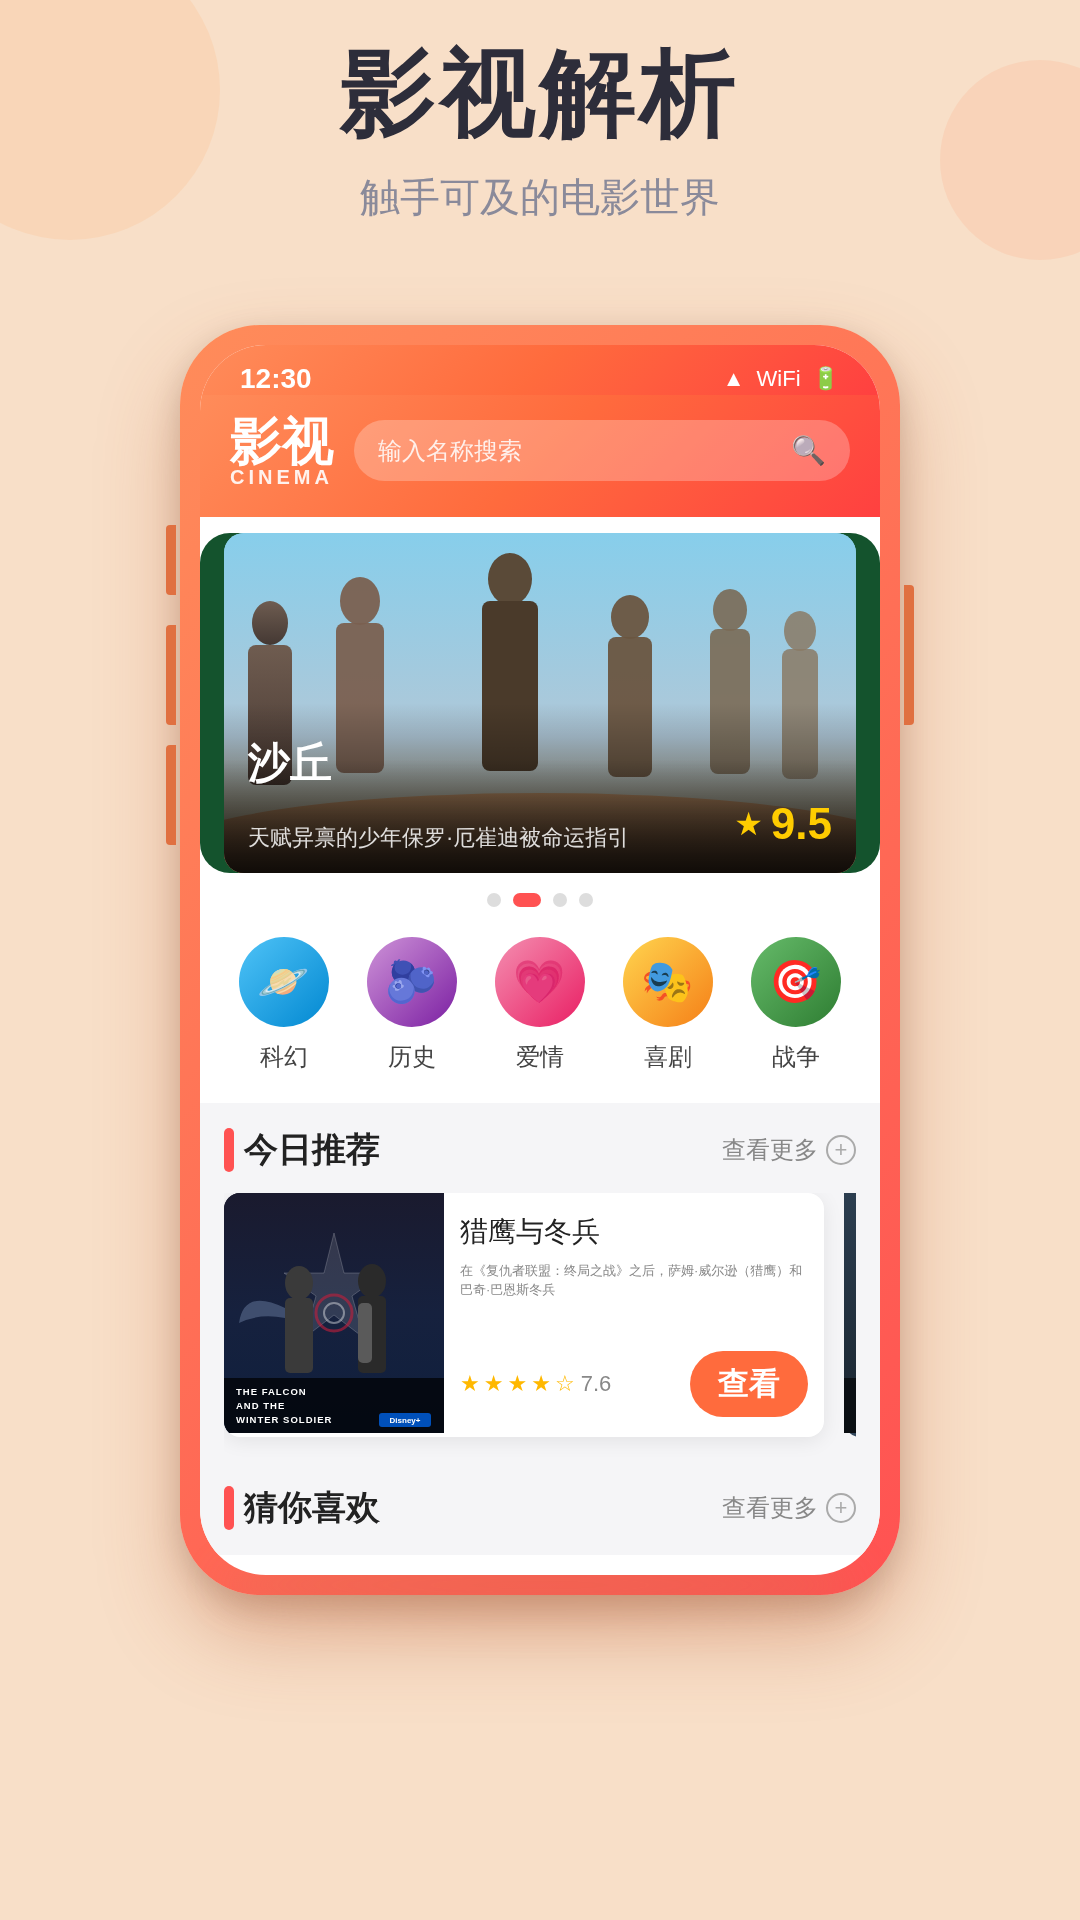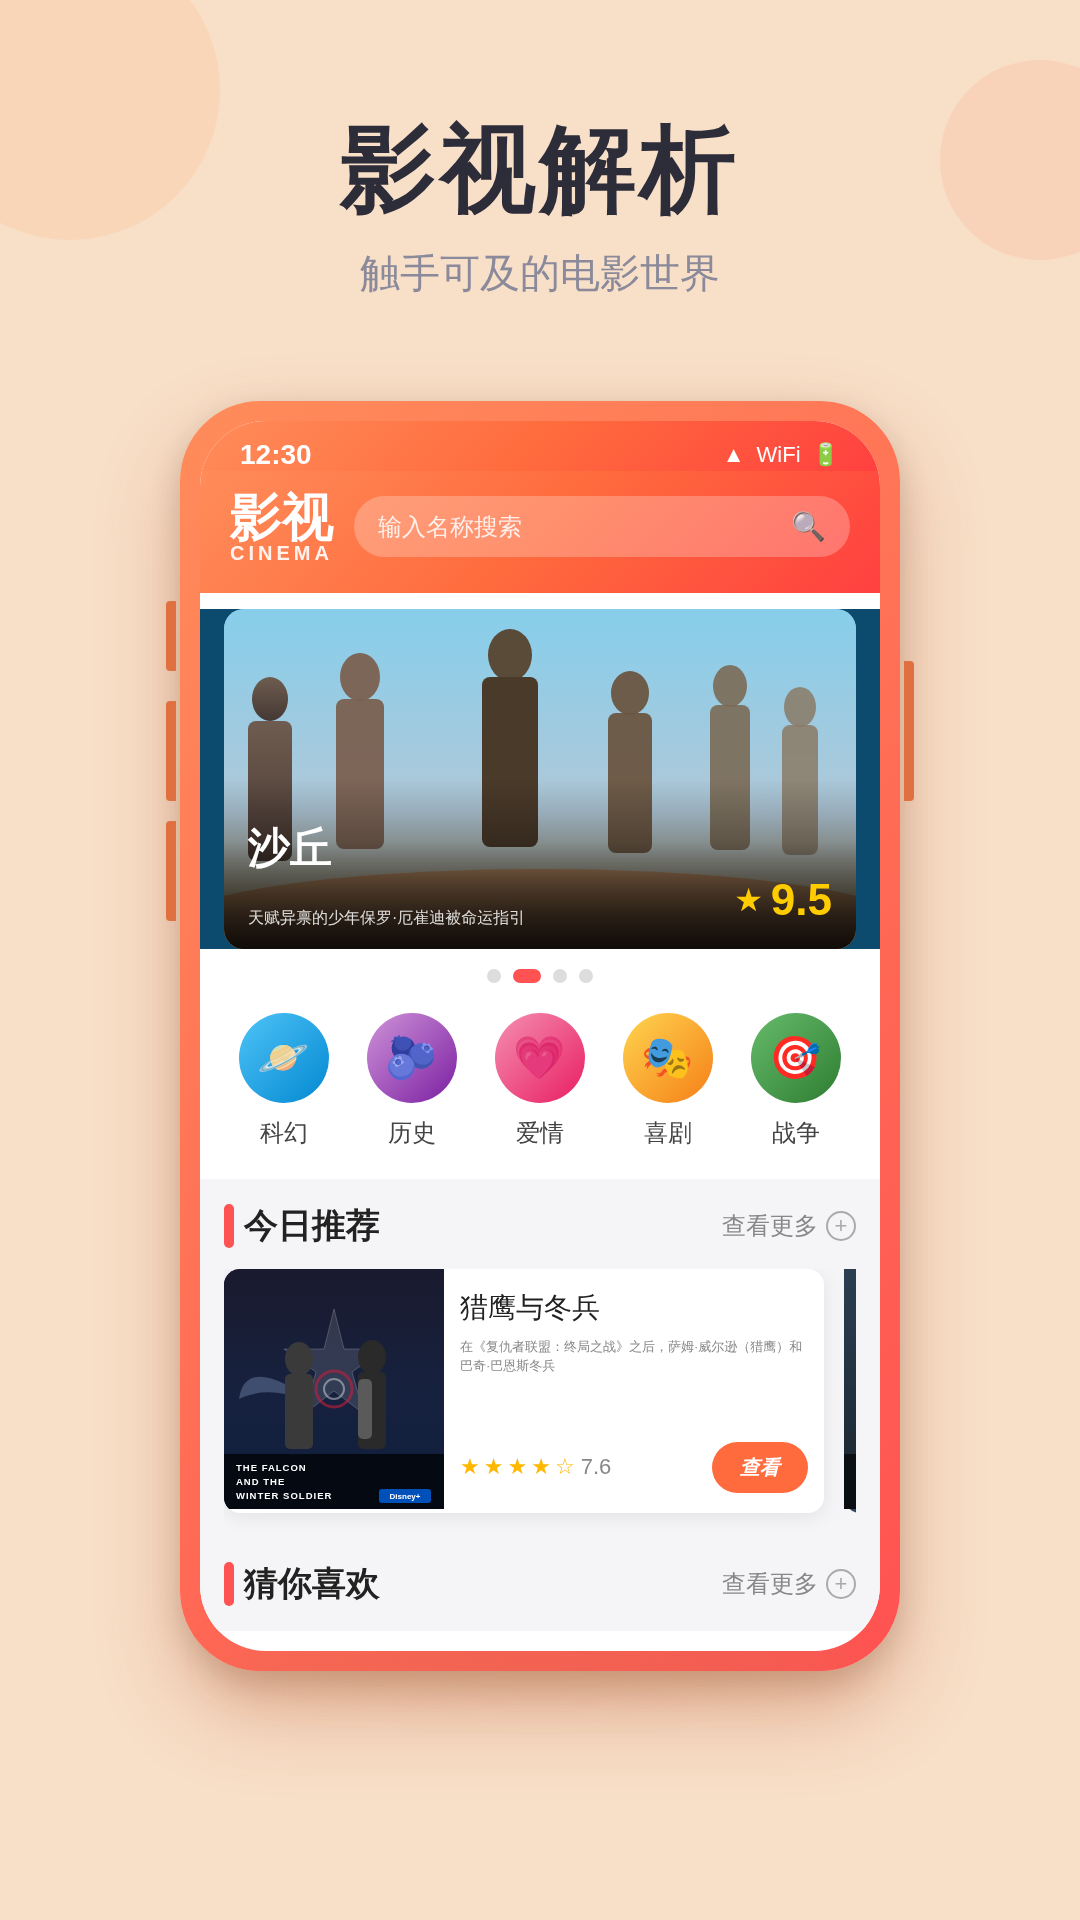--- a/index.html
+++ b/index.html
@@ -8,21 +8,21 @@
       width: 1080px;
       min-height: 1920px;
       background: #f8dfc8;
       font-family: 'PingFang SC', 'Helvetica Neue', Arial, sans-serif;
       overflow-x: hidden;
     }
 
     .hero-section {
       position: relative;
       width: 100%;
-      padding: 116px 0 40px;
+      padding: 40px 0 40px;
       text-align: center;
       overflow: hidden;
     }
 
     .hero-title {
       font-size: 96px;
       font-weight: 900;
       color: #2d2d3a;
       letter-spacing: 4px;
       line-height: 1.1;
@@ -133,23 +133,24 @@
       flex: 1;
     }
 
     .search-icon-svg {
       color: rgba(255,255,255,0.9);
       font-size: 28px;
     }
 
     
     .banner-section {
-      background: #0c4a6e;
+      background: #14532d;
       padding: 0 24px;
       margin-top: -4px;
+      border-radius: 30px;
     }
 
     .banner-card {
       border-radius: 20px;
       overflow: hidden;
       position: relative;
       height: 340px;
       margin-top: 20px;
     }
 
@@ -164,21 +165,21 @@
 
     .banner-title {
       color: #fff;
       font-size: 42px;
       font-weight: 800;
       margin-bottom: 8px;
     }
 
     .banner-desc {
       color: rgba(255,255,255,0.85);
-      font-size: 16px;
+      font-size: 22px;
       margin-top: 32px;
     }
 
     .banner-rating {
       position: absolute;
       right: 24px;
       bottom: 24px;
       display: flex;
       align-items: center;
       gap: 8px;
@@ -384,24 +385,23 @@
       color: #888;
       margin-left: 6px;
     }
 
     .watch-btn {
       background: #ff6b3d;
       color: #fff;
       border: none;
       border-radius: 40px;
       padding: 12px 28px;
-      font-size: 20px;
+      font-size: 31px;
       font-weight: 600;
       cursor: pointer;
-      font-style: italic;
     }
 
     
     .movie-card-partial {
       width: 60px;
       background: linear-gradient(145deg, #2c3e50, #34495e);
       border-radius: 16px;
       flex-shrink: 0;
     }
 

